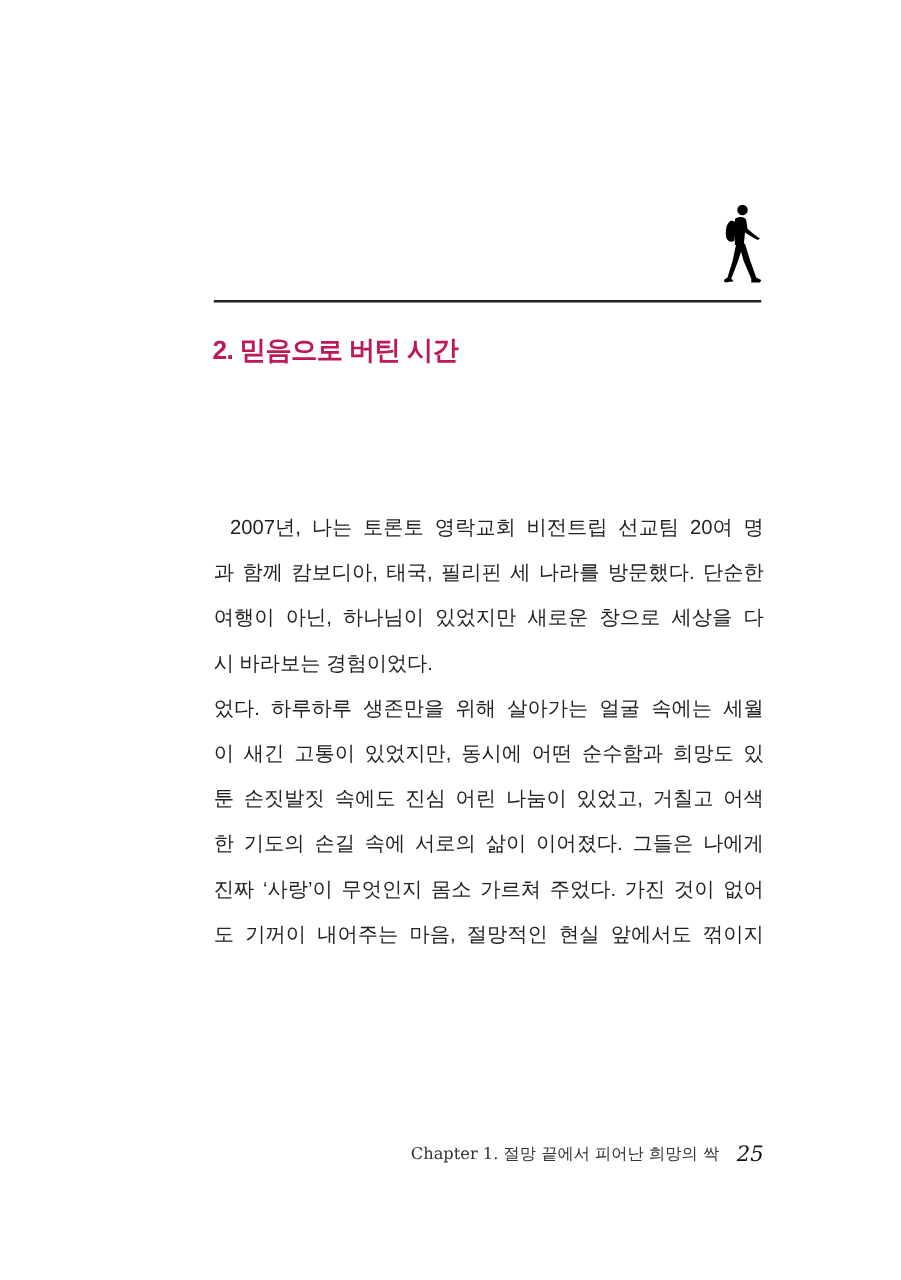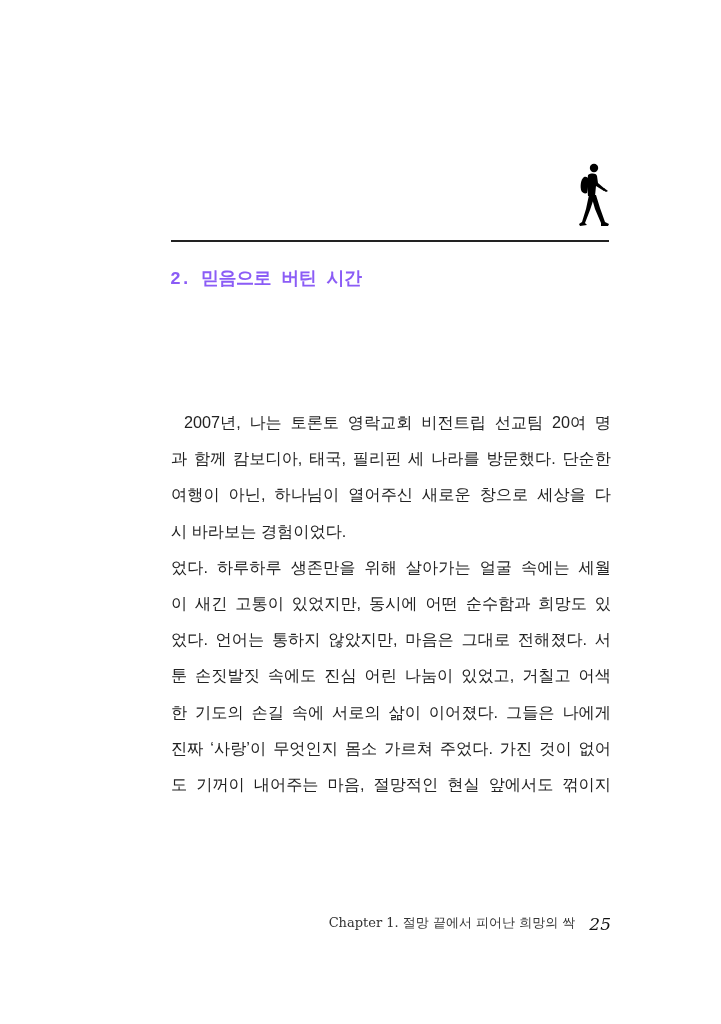--- a/index.html
+++ b/index.html
@@ -26,25 +26,25 @@
       left: 171px;
       top: 240px;
       width: 438px;
       height: 2px;
       background: #222222;
     }
     .section-title {
       position: absolute;
       left: 170px;
       top: 266px;
-      font-family: Liberation Mono, monospace;
+      font-family: Liberation Sans, sans-serif;
       font-weight: bold;
-      font-size: 18px;
+      font-size: 21px;
       letter-spacing: -0.5px;
-      color: #8b5cf6;
+      color: #be185d;
       white-space: nowrap;
     }
     .body-text {
       position: absolute;
       left: 171px;
       top: 404px;
       width: 440px;
       font-family: Liberation Sans, sans-serif;
       font-size: 16.2px;
       line-height: 36.2px;
@@ -101,25 +101,24 @@
   <path d="M16 32 L21 32 L25 45 L30 59 L34 61 L33 63 L26 63 L26 60 L20 46 Z" fill="#000"></path>
 </svg>
 
 <div class="rule"></div>
 
 <h2 class="section-title" style="margin:0;">2. 믿음으로 버틴 시간</h2>
 
 <div class="body-text">
   <span class="line indent">2007년, 나는 토론토 영락교회 비전트립 선교팀 20여 명</span>
   <span class="line">과 함께 캄보디아, 태국, 필리핀 세 나라를 방문했다. 단순한</span>
-  <span class="line">여행이 아닌, 하나님이 열어주신 새로운 창으로 세상을 다</span>
+  <span class="line">여행이 아닌, 하나님이 있었지만 새로운 창으로 세상을 다</span>
   <span class="line last">시 바라보는 경험이었다.</span>
   <span class="line">었다. 하루하루 생존만을 위해 살아가는 얼굴 속에는 세월</span>
   <span class="line">이 새긴 고통이 있었지만, 동시에 어떤 순수함과 희망도 있</span>
-  <span class="line">었다. 언어는 통하지 않았지만, 마음은 그대로 전해졌다. 서</span>
   <span class="line">툰 손짓발짓 속에도 진심 어린 나눔이 있었고, 거칠고 어색</span>
   <span class="line">한 기도의 손길 속에 서로의 삶이 이어졌다. 그들은 나에게</span>
   <span class="line">진짜 ‘사랑’이 무엇인지 몸소 가르쳐 주었다. 가진 것이 없어</span>
   <span class="line">도 기꺼이 내어주는 마음, 절망적인 현실 앞에서도 꺾이지</span>
 </div>
 
 <div class="footer">
   <span class="chapter">Chapter 1. 절망 끝에서 피어난 희망의 싹</span>
   <span class="page-num">25</span>
 </div>

